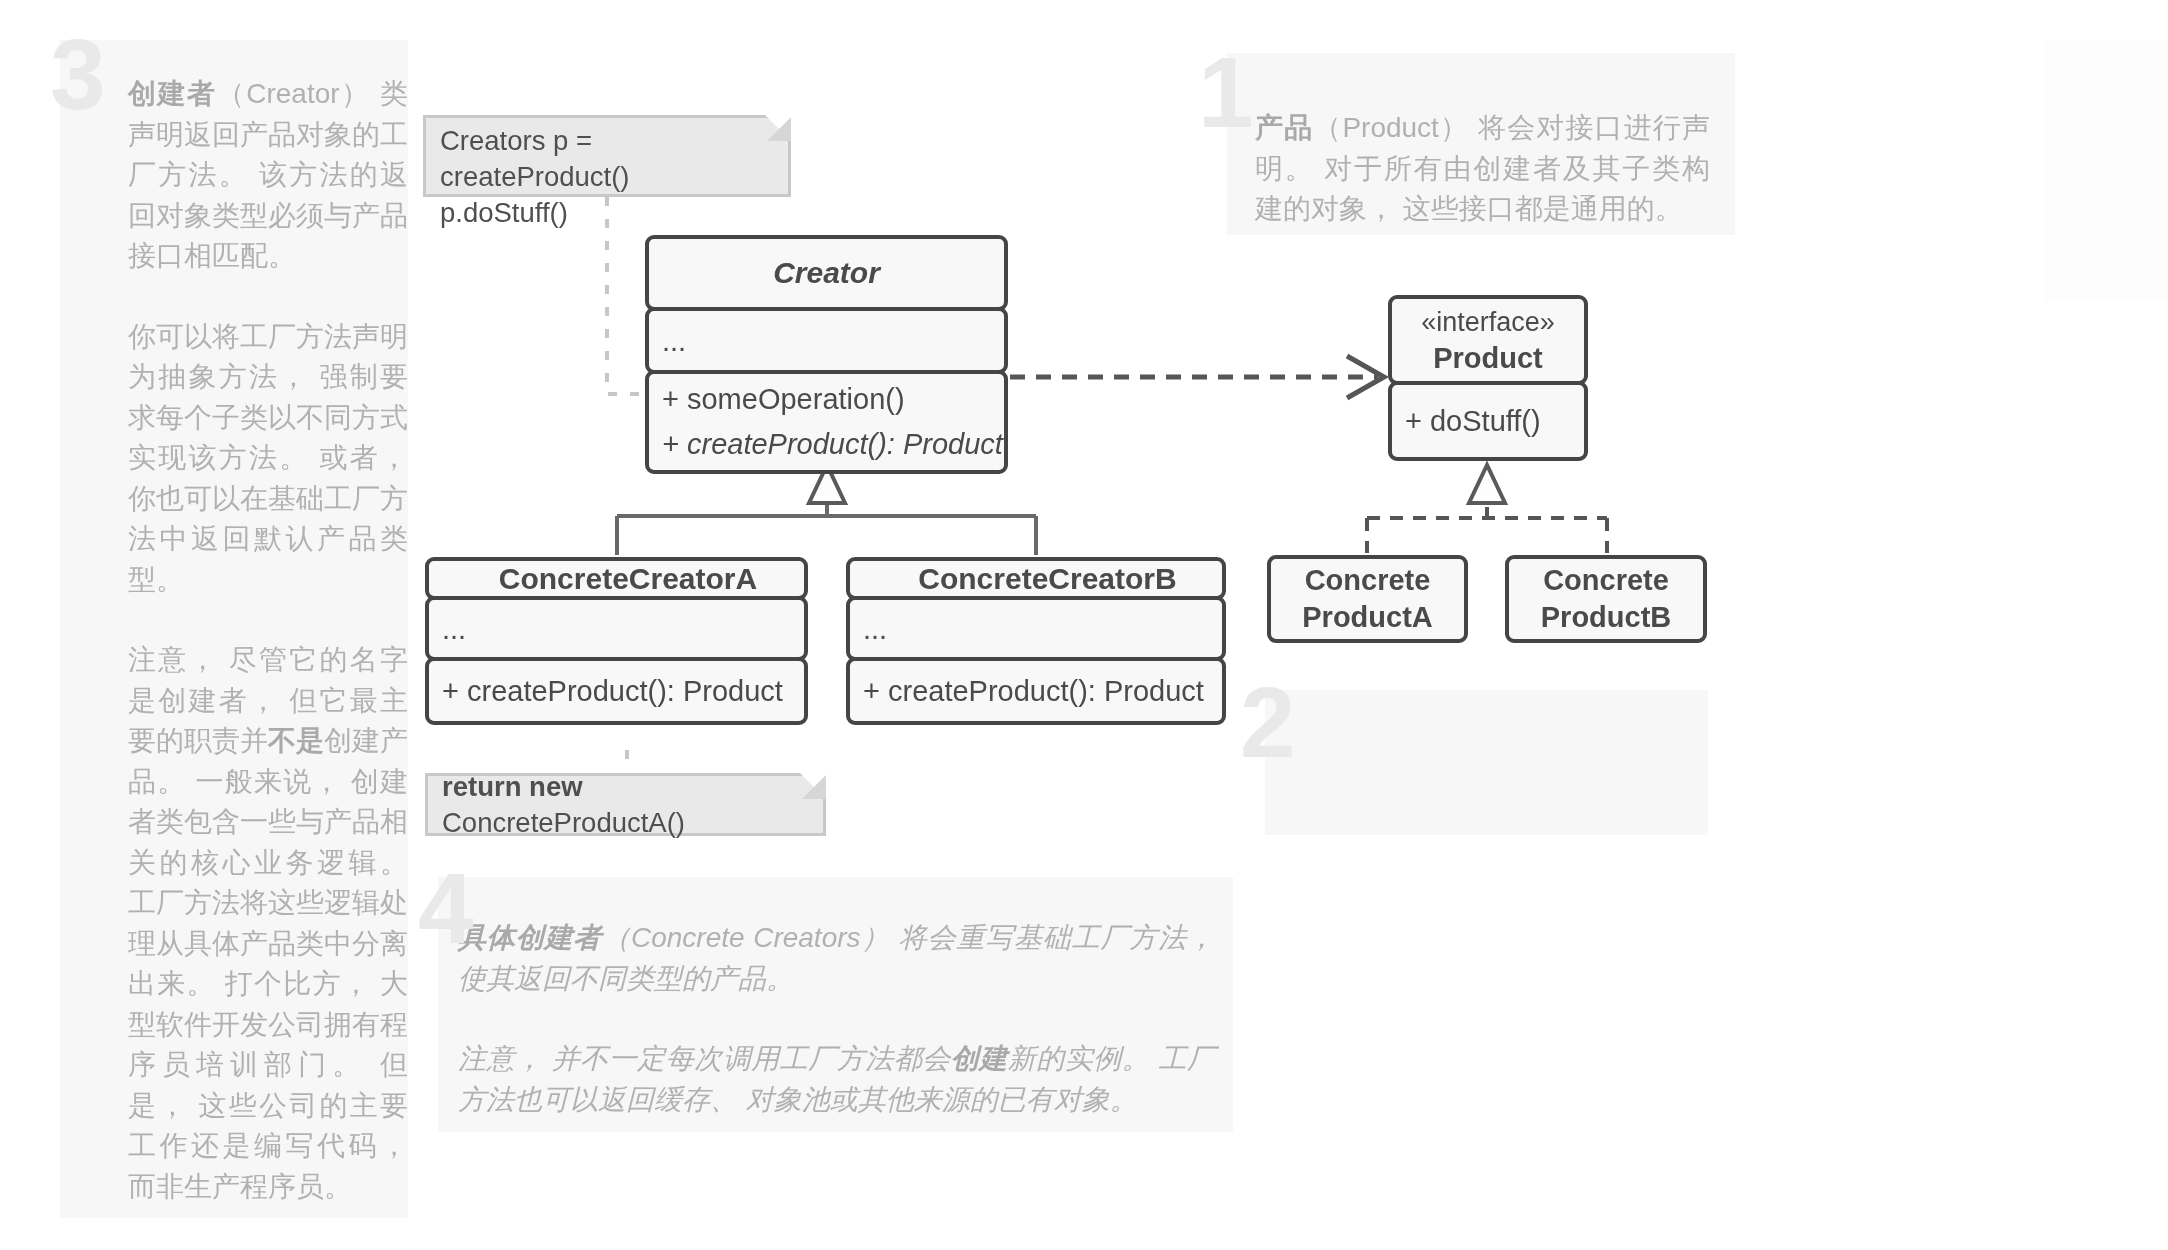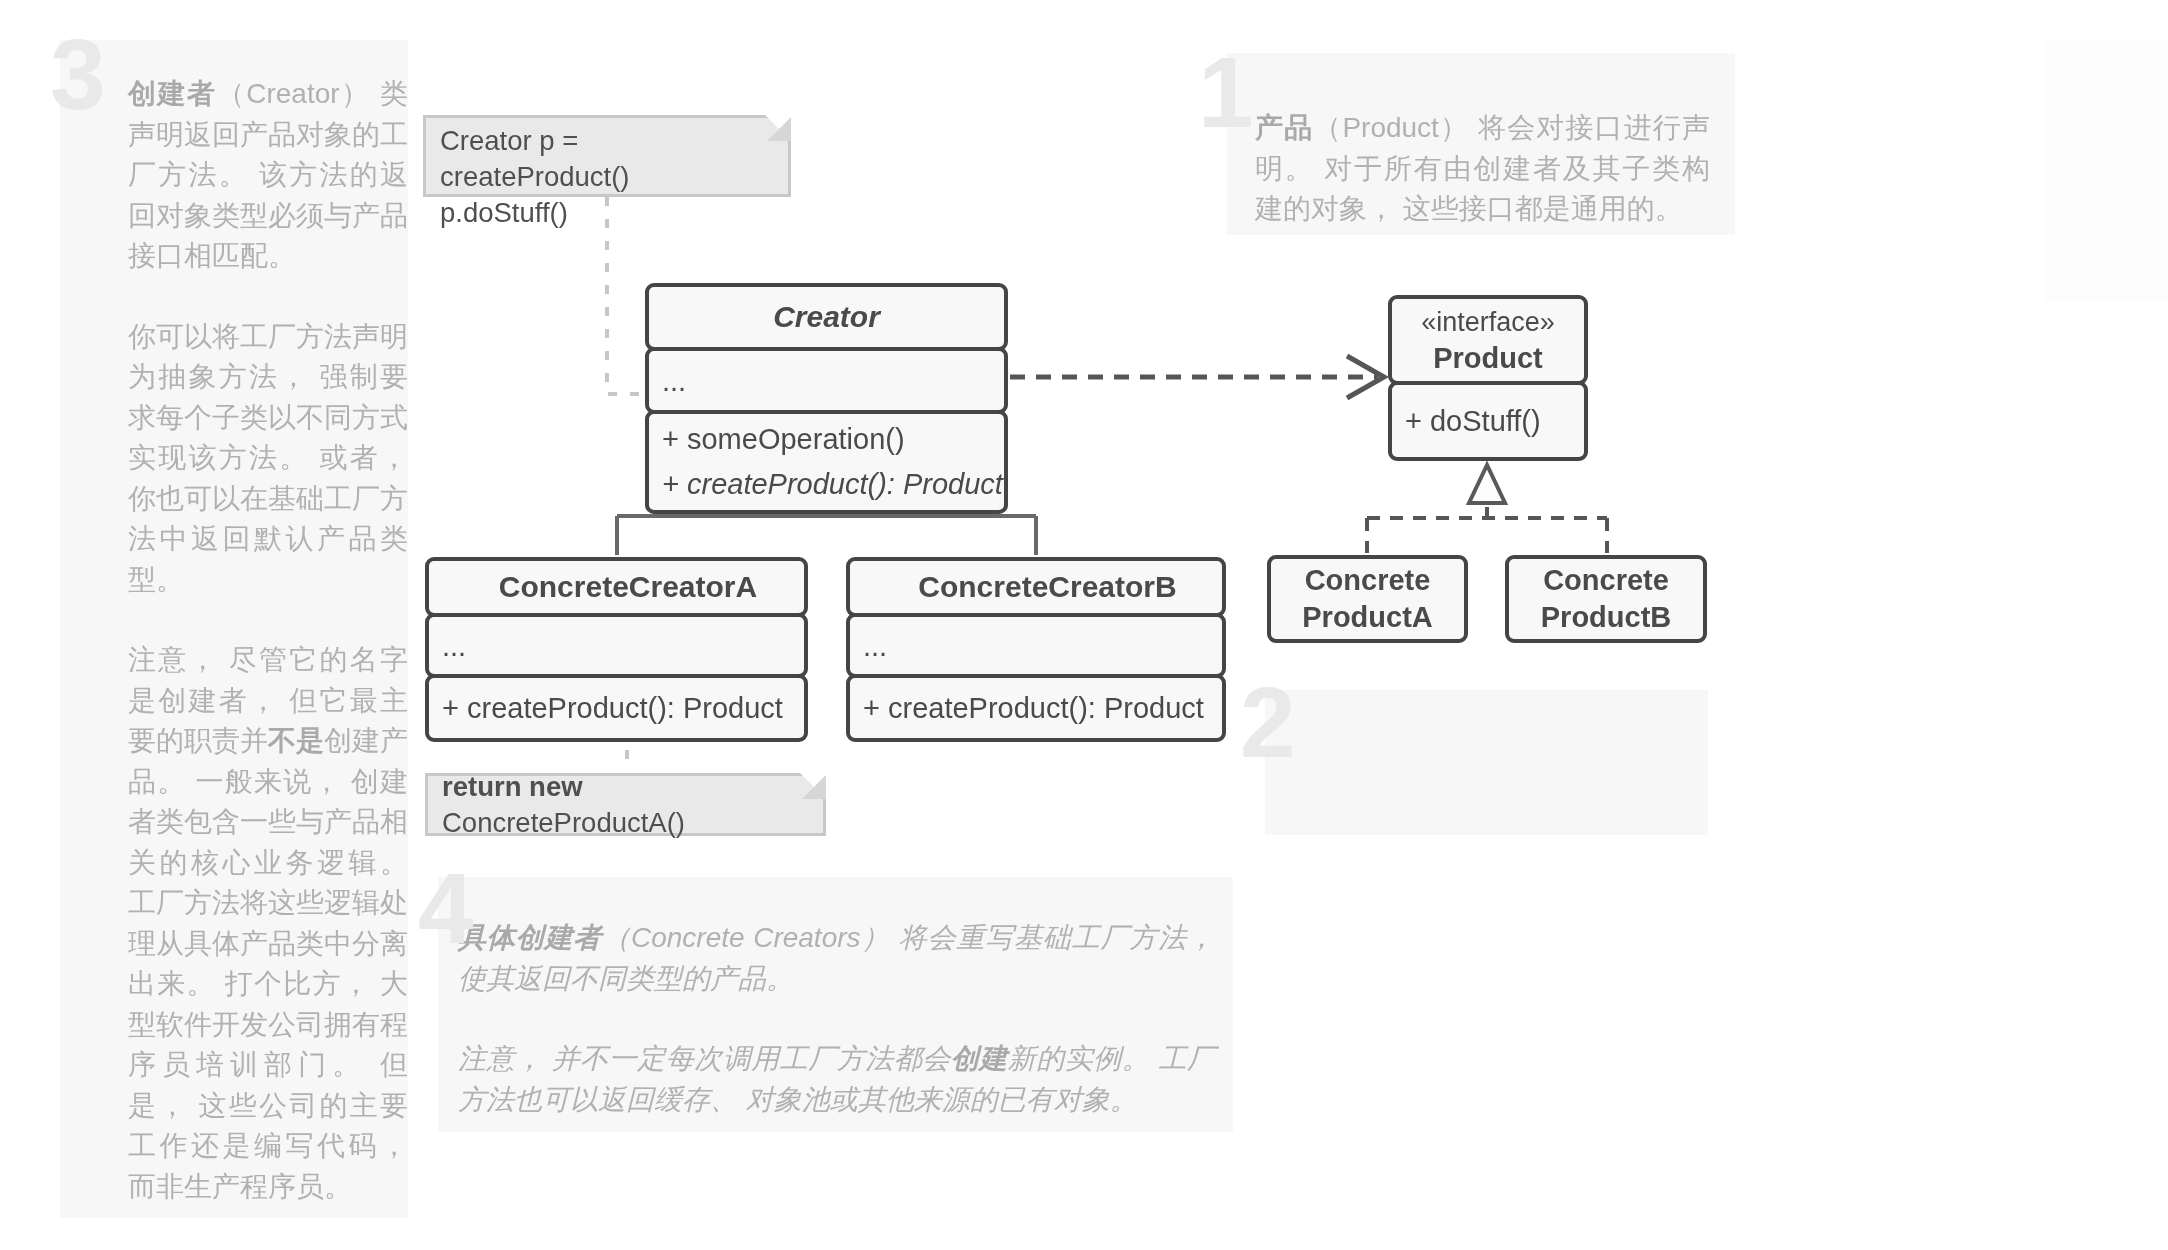--- a/index.html
+++ b/index.html
@@ -51,31 +51,31 @@
   #block4{left:438px;top:877px;width:795px;height:255px;}
   #num4{left:418px;top:858px;}
   #text4{left:458px;top:918px;width:757px;font-style:italic;}
 
   #faint-strip{left:2045px;top:40px;width:123px;height:262px;background:#fdfdfd;}
 
   #note-top{left:423px;top:115px;width:368px;height:82px;}
   #note-return{left:425px;top:773px;width:401px;height:63px;display:flex;align-items:center;}
 
   #creator{left:645px;top:235px;width:363px;}
-  #creator .title{height:68px;margin-top:48px;}
+  #creator .title{height:76px;}
   #creator .fields{height:67px;padding-top:2px;}
   #creator .methods{height:104px;gap:8px;}
 
   #product{left:1388px;top:295px;width:200px;}
   #product .hdr{height:90px;}
   #product .methods{height:80px;}
 
   #ccA{left:425px;top:557px;width:383px;}
   #ccB{left:846px;top:557px;width:380px;}
-  .cc .title{height:60px;padding-left:23px;}
+  .cc .title{height:43px;padding-left:23px;}
   .cc .fields{height:65px;padding-top:2px;}
   .cc .methods{height:68px;}
 
   #cpA{left:1267px;top:555px;width:201px;}
   #cpB{left:1505px;top:555px;width:202px;}
   .cp .hdr{height:88px;font-weight:bold;font-size:29px;line-height:37px;}
 </style>
 </head>
 <body>
 
@@ -119,21 +119,21 @@
   </div>
 
 
   <div class="gtext" id="text4">
     <p class="para"><b>具体创建者</b><span>（Concrete Creators） 将会重写基础工厂方法， 使其返回不同类型的产品。</span></p>
     <p class="para"><span>注意， 并不一定每次调用工厂方法都会</span><b>创建</b><span>新的实例。 工厂方法也可以返回缓存、 对象池或其他来源的已有对象。</span></p>
   </div>
 
   <div class="note" id="note-top">
     <span class="fold"></span>
-    <div>Creator p = createProduct()</div>
+    <div>Creators p = createProduct()</div>
     <div>p.doStuff()</div>
   </div>
 
   <div class="uml" id="creator">
     <div class="cmp title">
         <span class="it">Creator</span>
       </div>
     <div class="cmp body fields">
         <span>...</span>
       </div>

